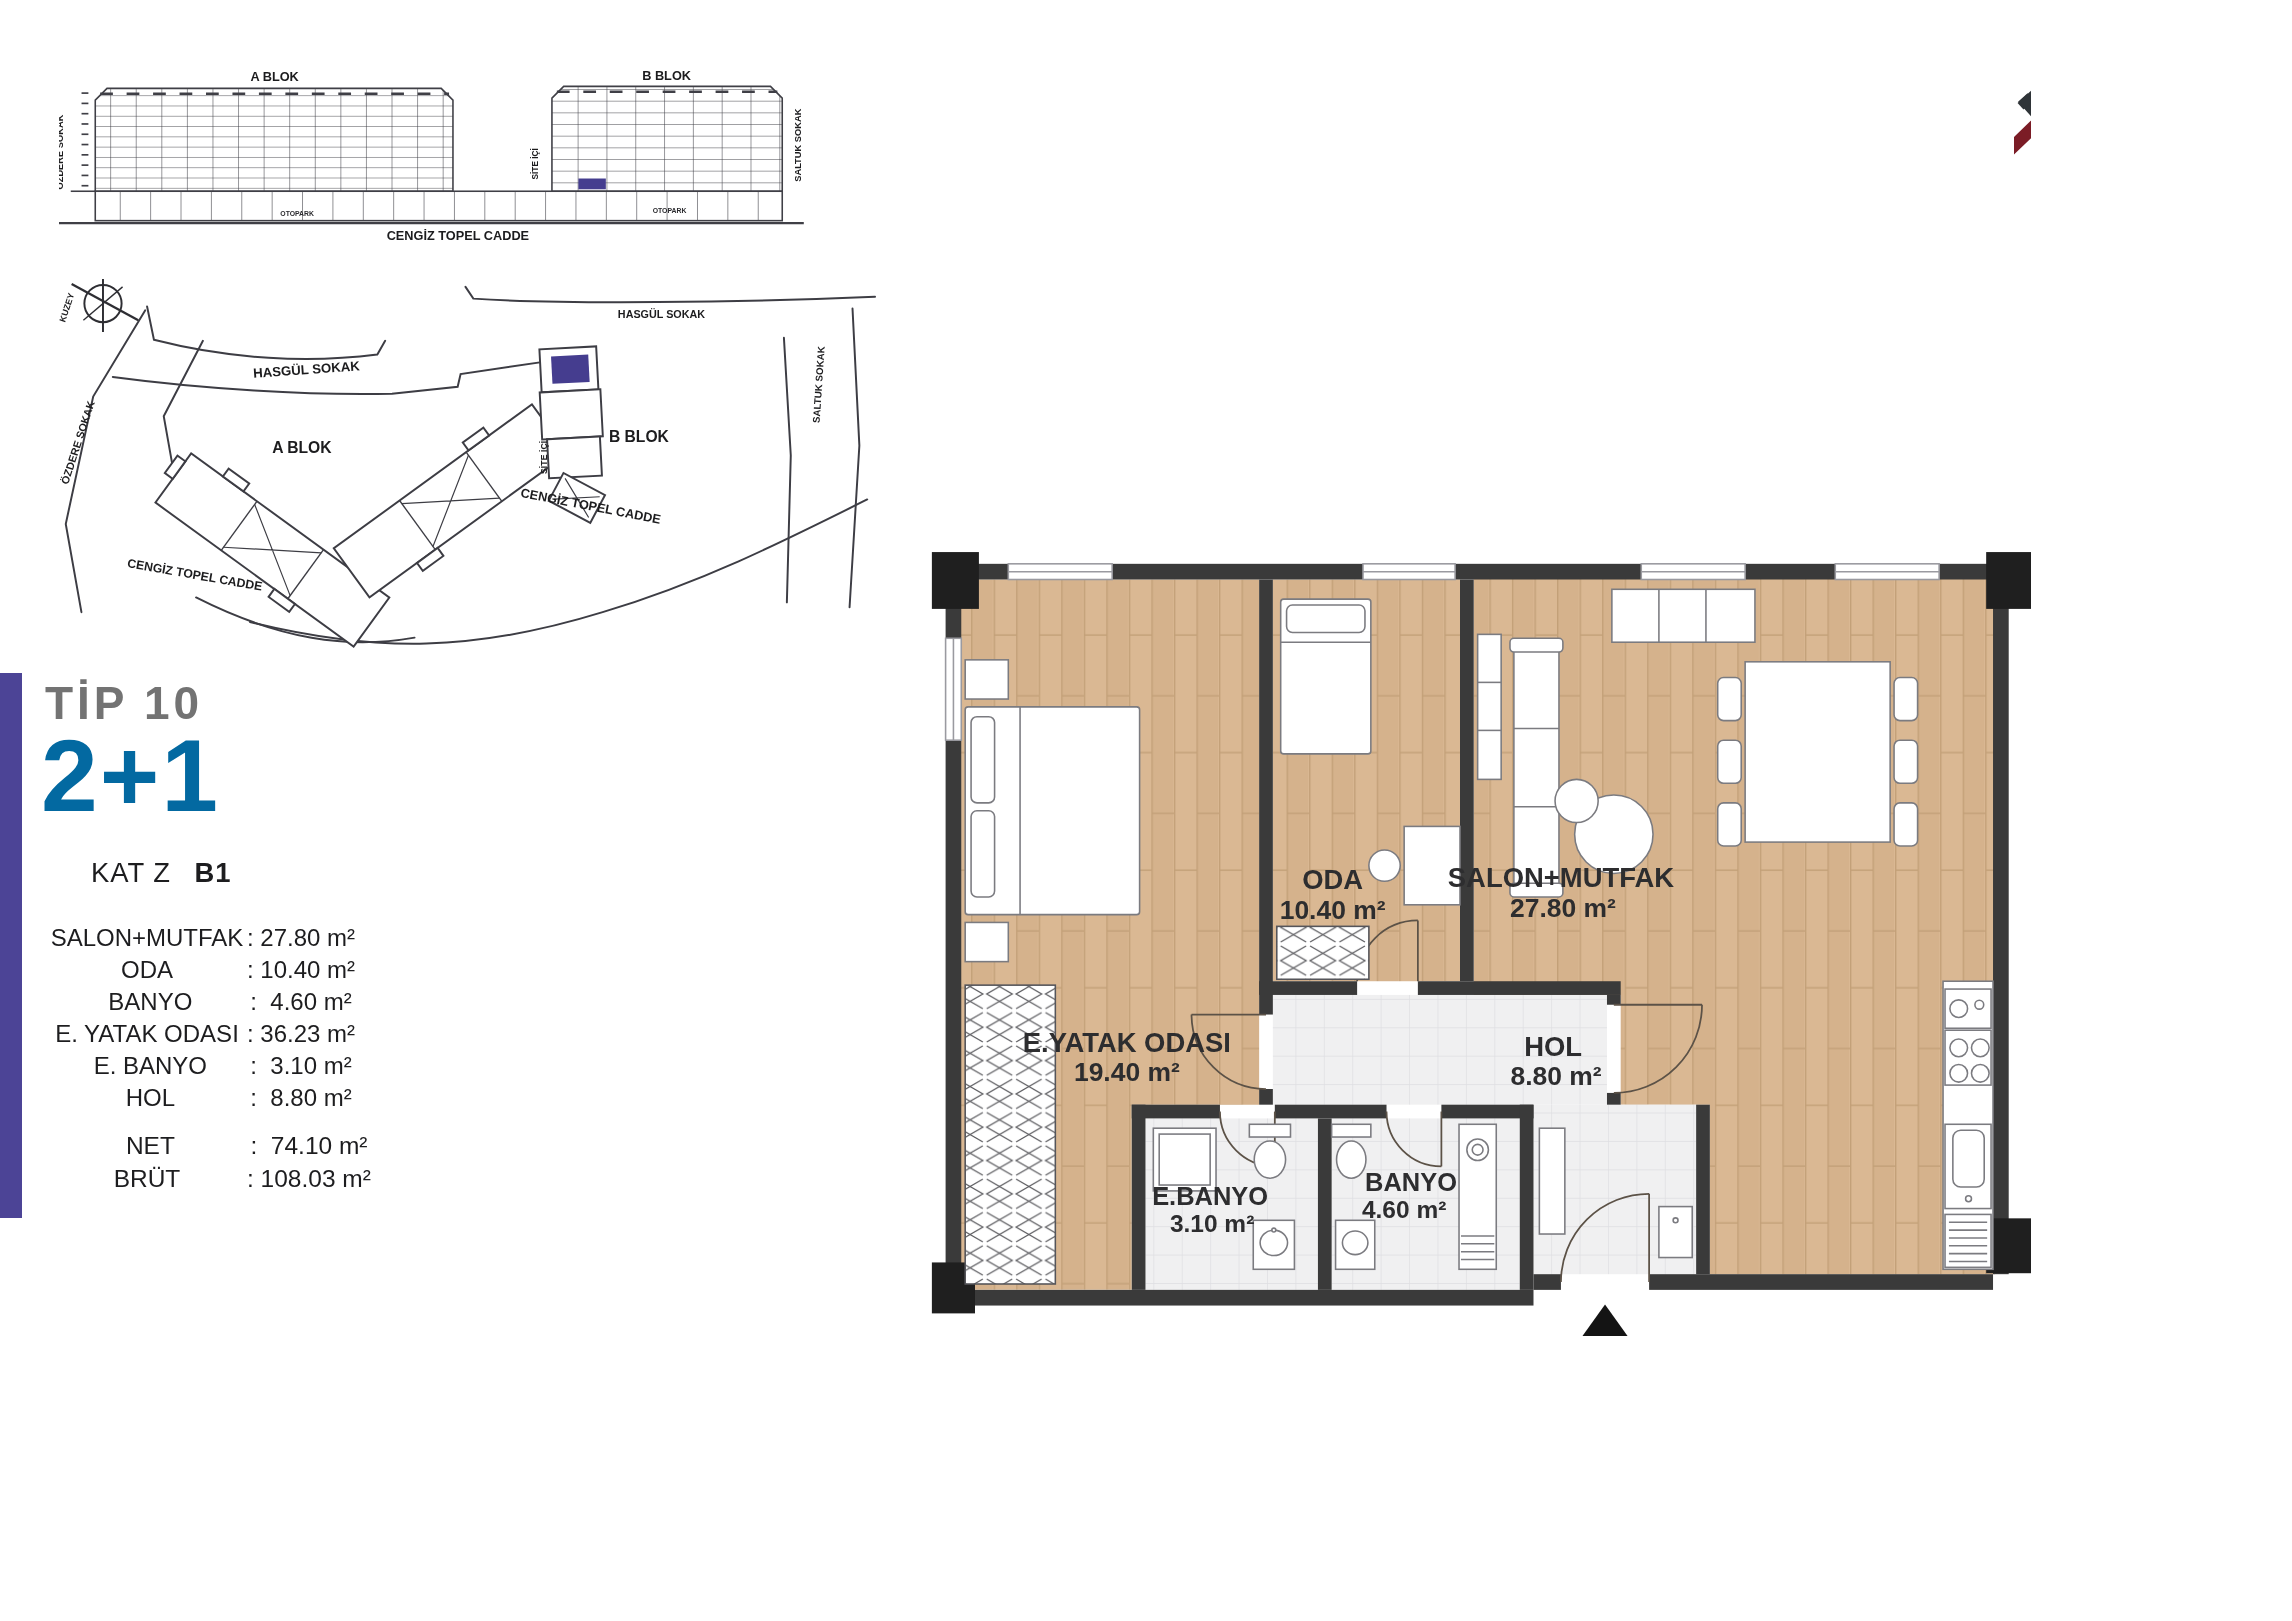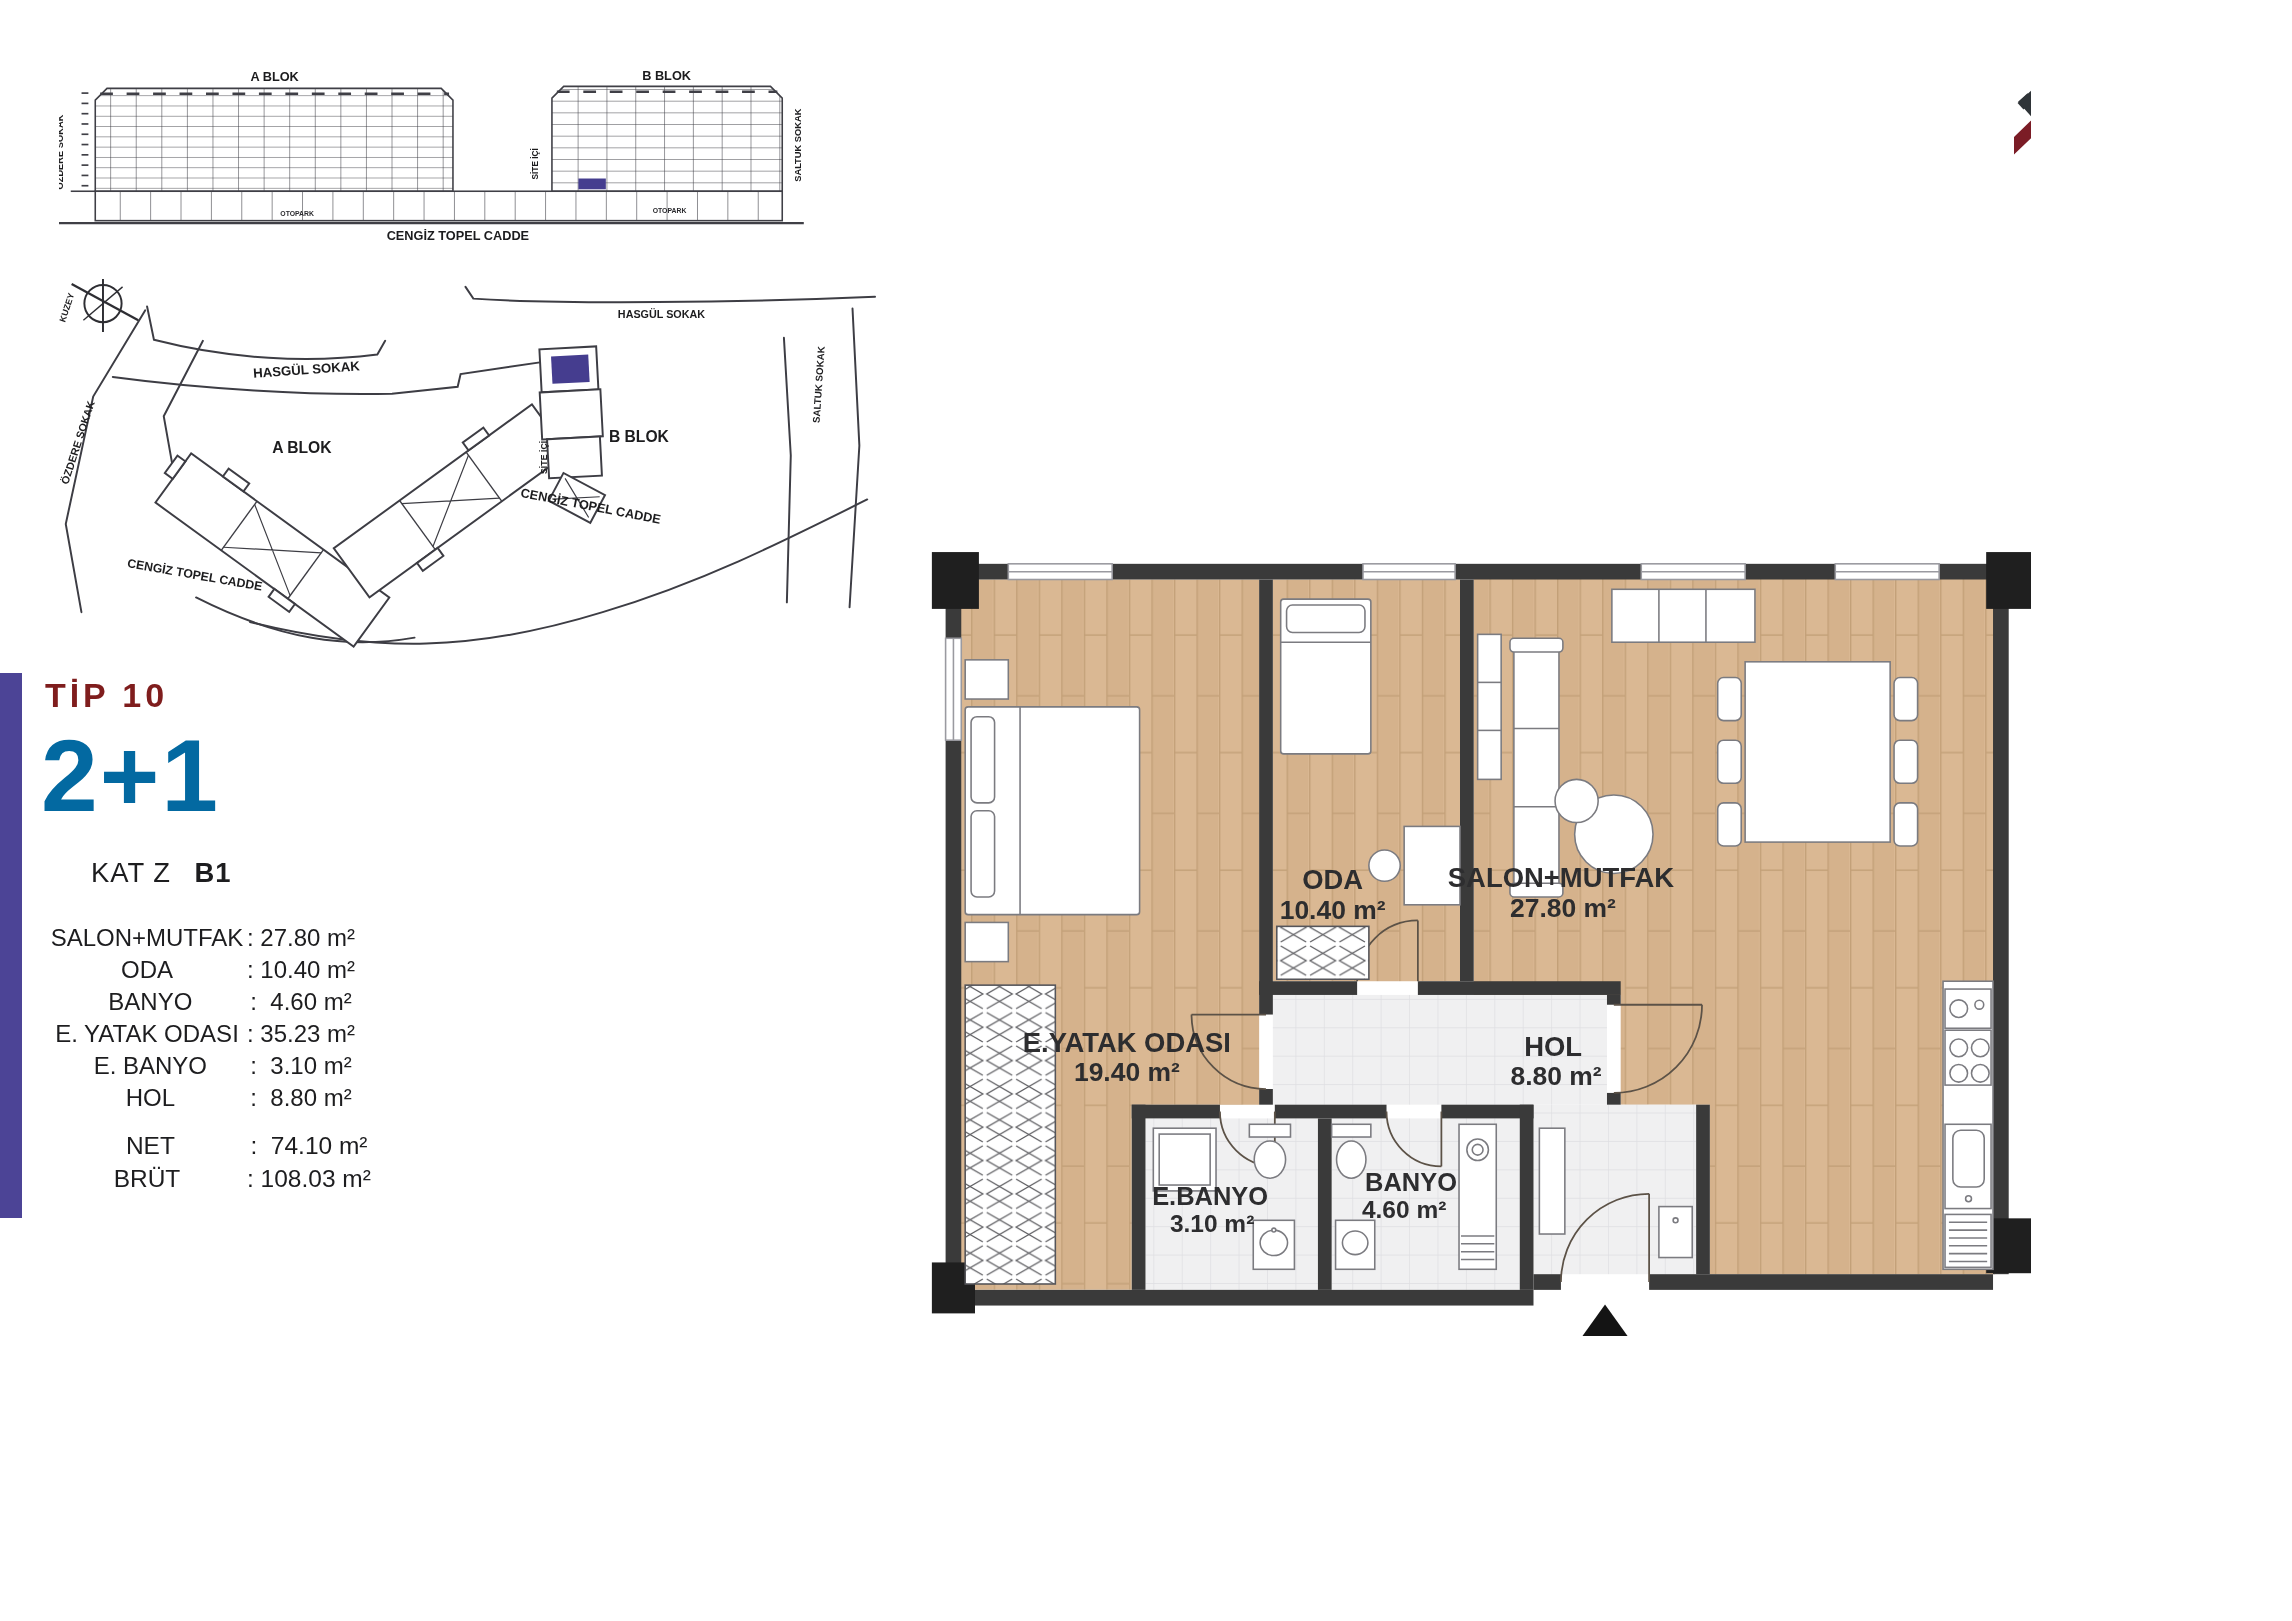--- a/index.html
+++ b/index.html
@@ -4,21 +4,21 @@
 <style>
   html,body{margin:0;padding:0;background:#ffffff;}
   #canvas{
     position:relative;width:2031px;height:1621px;background:#ffffff;overflow:hidden;
     font-family:"Liberation Sans","DejaVu Sans",sans-serif;color:#1d1d1f;
   }
   .abs{position:absolute;}
   svg text{font-family:"Liberation Sans","DejaVu Sans",sans-serif;}
   
   .accent-bar{left:0;top:673px;width:21.6px;height:545px;background:#4c4496;}
-  .tip-title{left:45px;top:676px;font-size:34px;font-weight:600;letter-spacing:3.9px;color:#7f1d1d;}
+  .tip-title{left:45px;top:676px;font-size:46px;font-weight:600;letter-spacing:3.9px;color:#737373;}
   .layout-title{left:41px;top:718px;font-size:102px;font-weight:700;letter-spacing:2px;color:#0369a1;}
   .kat-line{left:47px;top:857px;font-size:27.4px;font-weight:500;letter-spacing:1px;margin-left:44px;}
   .kat-line .unit{font-weight:700;margin-left:23.5px;}
   .room-list{left:47px;top:922px;font-size:24px;line-height:32px;font-weight:500;}
   .room-row{white-space:pre;text-align:center;}
   .room-row .lbl{display:inline-block;width:200px;}
   .totals{left:47px;top:1129px;font-size:24.5px;line-height:33px;font-weight:400;}
   .totals .lbl{display:inline-block;width:200px;}
   .totals .room-row{white-space:pre;}
 </style>
@@ -150,21 +150,21 @@
   <div class="abs tip-title">TİP 10</div>
   <div class="abs layout-title">2+1</div>
   <div class="abs kat-line">
     <span>KAT Z</span><span class="unit">B1</span>
   </div>
 
   <div class="abs room-list">
     <div class="room-row"><span class="lbl">SALON+MUTFAK</span><span>: 27.80 m²</span></div>
     <div class="room-row"><span class="lbl">ODA</span><span>: 10.40 m²</span></div>
     <div class="room-row"><span class="lbl">BANYO</span><span>:  4.60 m²</span></div>
-    <div class="room-row"><span class="lbl">E. YATAK ODASI</span><span>: 35.23 m²</span></div>
+    <div class="room-row"><span class="lbl">E. YATAK ODASI</span><span>: 36.23 m²</span></div>
     <div class="room-row"><span class="lbl">E. BANYO</span><span>:  3.10 m²</span></div>
     <div class="room-row"><span class="lbl">HOL</span><span>:  8.80 m²</span></div>
   </div>
 
   <div class="abs totals">
     <div class="room-row"><span class="lbl">NET</span><span>:  74.10 m²</span></div>
     <div class="room-row"><span class="lbl">BRÜT</span><span>: 108.03 m²</span></div>
   </div>
 
   <div class="abs" style="left:2014px;top:67px;width:274px;height:137px">

